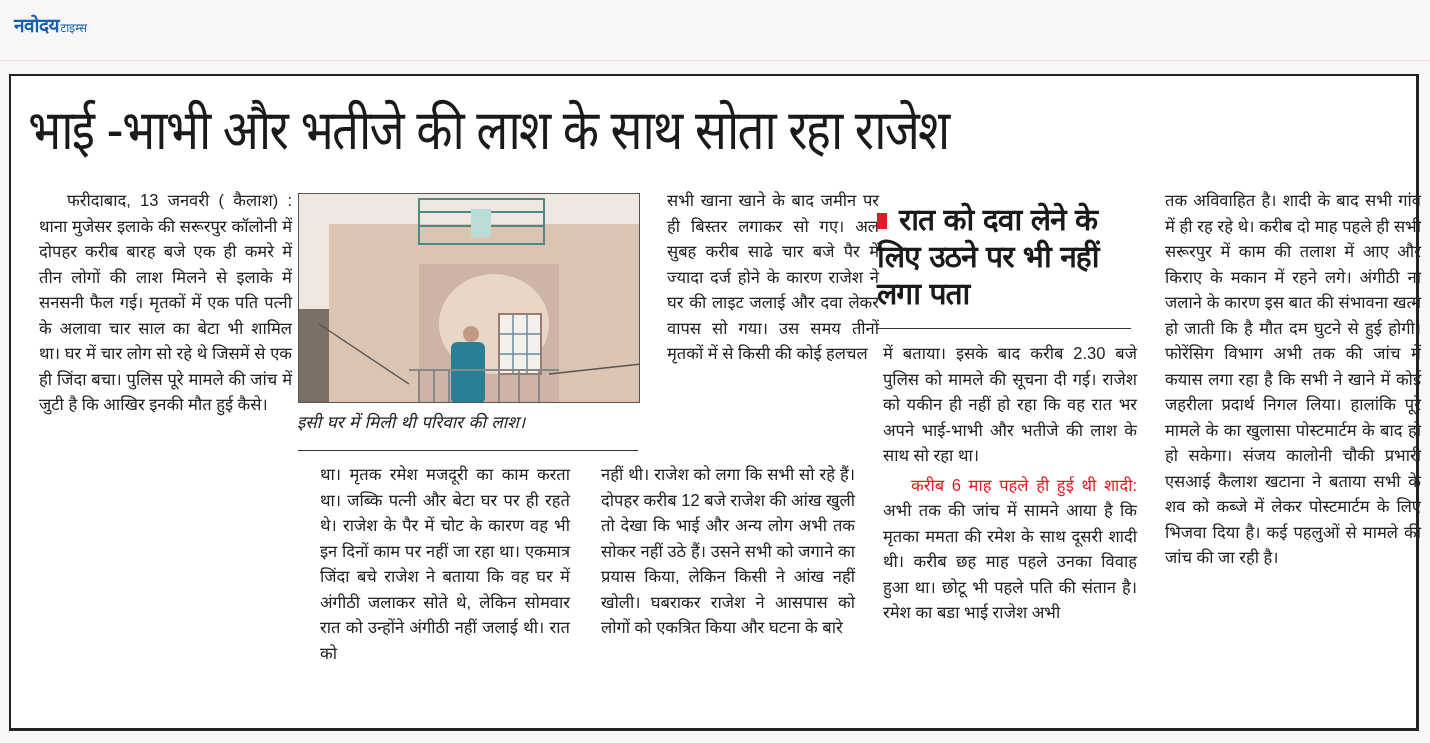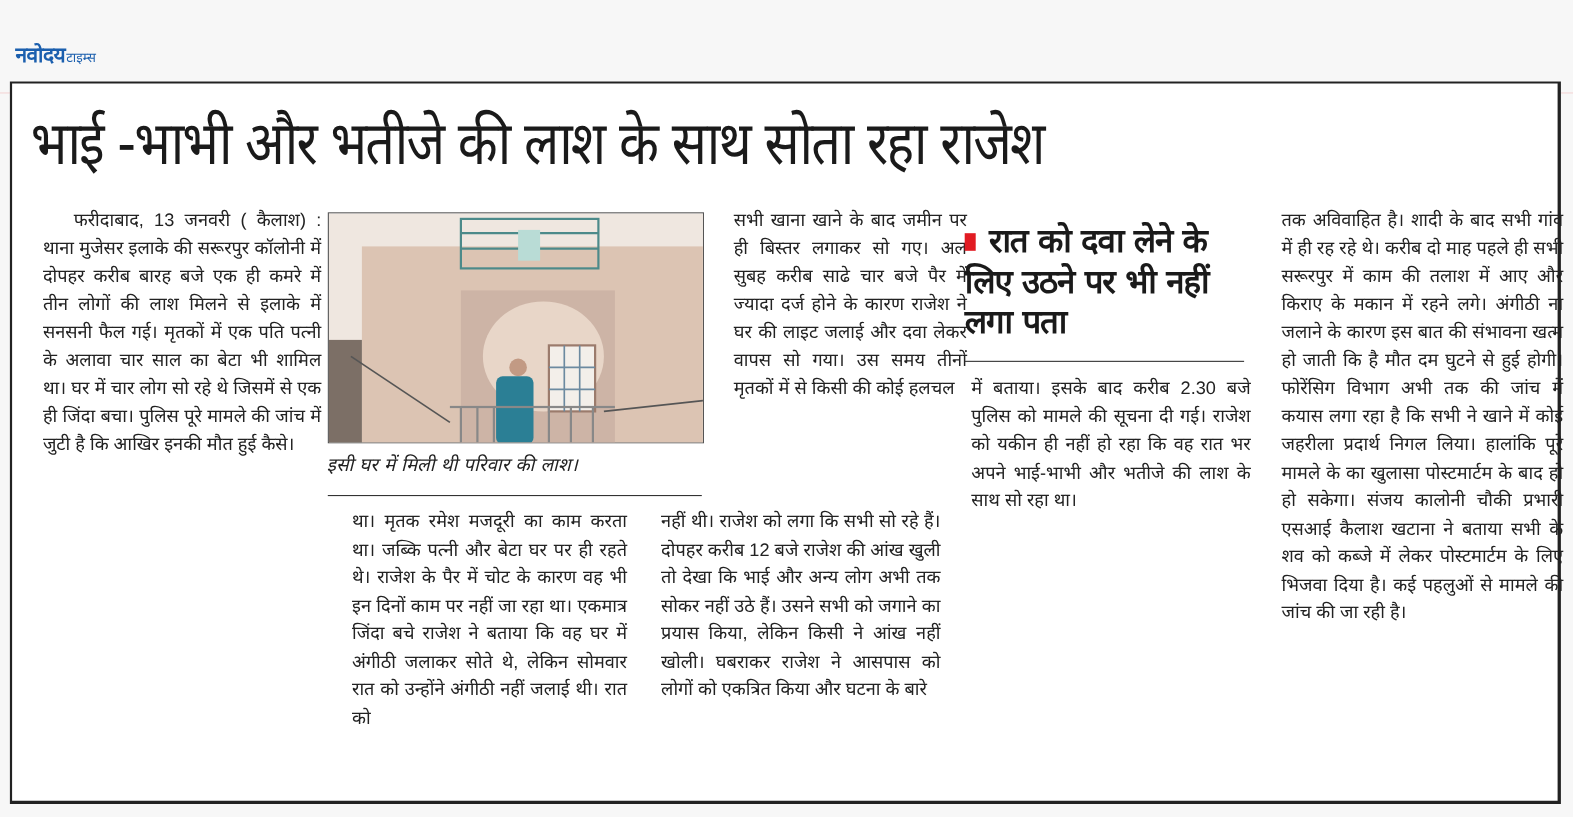--- a/index.html
+++ b/index.html
@@ -1,17 +1,17 @@
 <!DOCTYPE html>
 <html><head>
 <meta charset="utf-8">
 <style>
   html, body { margin:0; padding:0; }
   body { width:1430px; height:743px; background:#f7f7f7; position:relative; overflow:hidden; font-family:"Liberation Sans", sans-serif; color:#1a1a1a; }
-  .topbar { position:absolute; left:0; top:0; width:1430px; height:60px; background:#f7f7f7; border-bottom:1px solid #f3d6d6;margin-top:24px; }
+  .topbar { position:absolute; left:0; top:0; width:1430px; height:60px; background:#f7f7f7; border-bottom:1px solid #f3d6d6; }
   .logo { position:absolute; left:14px; top:12px; height:22px; display:flex; align-items:baseline; }
   .logo-main { color:#1b5fae; font-weight:bold; font-size:19px; letter-spacing:-0.5px; font-family:"DejaVu Sans", sans-serif; }
   .logo-sub { color:#1b5fae; font-size:12px; margin-left:1px; font-family:"DejaVu Sans", sans-serif;text-align:center; }
   .edition { position:absolute; left:163px; top:9px; font-size:14px; font-weight:bold; line-height:20px; color:#111; }
   .frame { position:absolute; left:9px; top:74px; width:1410px; height:657px; border:2px solid #222; border-right-width:3px; border-bottom-width:3px; background:#fff; box-sizing:border-box; }
   .headline { position:absolute; left:28px; top:92px; width:1380px; font-family:"DejaVu Sans", sans-serif; font-size:55px; line-height:76px; font-weight:normal; color:#1a1a1a; letter-spacing:-2px; transform:scaleX(0.86); transform-origin:left; white-space:nowrap; }
   .col { position:absolute; font-family:Liberation Sans, sans-serif; font-size:16.5px; line-height:25.5px; color:#222; text-align:justify;margin-left:15px; }
   .col p { margin:0; }
   .indent { text-indent:28px; }
   .photo { position:absolute; left:298px; top:193px; width:342px; height:210px; border:1px solid #555; box-sizing:border-box; overflow:hidden; background:linear-gradient(180deg,#f4f0ec 0%, #e8d8cc 30%, #d9c2b2 60%, #c9a995 100%); }
@@ -82,17 +82,18 @@
   <p>नहीं थी। राजेश को लगा कि सभी सो रहे हैं। दोपहर करीब 12 बजे राजेश की आंख खुली तो देखा कि भाई और अन्य लोग अभी तक सोकर नहीं उठे हैं। उसने सभी को जगाने का प्रयास किया, लेकिन किसी ने आंख नहीं खोली। घबराकर राजेश ने आसपास को लोगों को एकत्रित किया और घटना के बारे</p>
 </div>
 
 <div class="subhead">
   <span class="bullet"></span><span>रात को दवा लेने के लिए उठने पर भी नहीं लगा पता</span>
 </div>
 <div class="rule" style="left:877px; top:328px; width:254px;"></div>
 
 <div class="col" style="left:868px; top:341px; width:254px;">
   <p>में बताया। इसके बाद करीब 2.30 बजे पुलिस को मामले की सूचना दी गई। राजेश को यकीन ही नहीं हो रहा कि वह रात भर अपने भाई-भाभी और भतीजे की लाश के साथ सो रहा था।</p>
+  <p class="indent" style="margin-top:4px;"><span class="red">करीब 6 माह पहले ही हुई थी शादी:</span><span> अभी तक की जांच में सामने आया है कि मृतका ममता की रमेश के साथ दूसरी शादी थी। करीब छह माह पहले उनका विवाह हुआ था। छोटू भी पहले पति की संतान है। रमेश का बडा भाई राजेश अभी</span></p>
 </div>
 
 <div class="col" style="left:1150px; top:188px; width:256px;">
   <p>तक अविवाहित है। शादी के बाद सभी गांव में ही रह रहे थे। करीब दो माह पहले ही सभी सरूरपुर में काम की तलाश में आए और किराए के मकान में रहने लगे। अंगीठी ना जलाने के कारण इस बात की संभावना खत्म हो जाती कि है मौत दम घुटने से हुई होगी। फोरेंसिग विभाग अभी तक की जांच में कयास लगा रहा है कि सभी ने खाने में कोई जहरीला प्रदार्थ निगल लिया। हालांकि पूरे मामले के का खुलासा पोस्टमार्टम के बाद हो हो सकेगा। संजय कालोनी चौकी प्रभारी एसआई कैलाश खटाना ने बताया सभी के शव को कब्जे में लेकर पोस्टमार्टम के लिए भिजवा दिया है। कई पहलुओं से मामले की जांच की जा रही है।</p>
 </div>
 
 </body></html>

